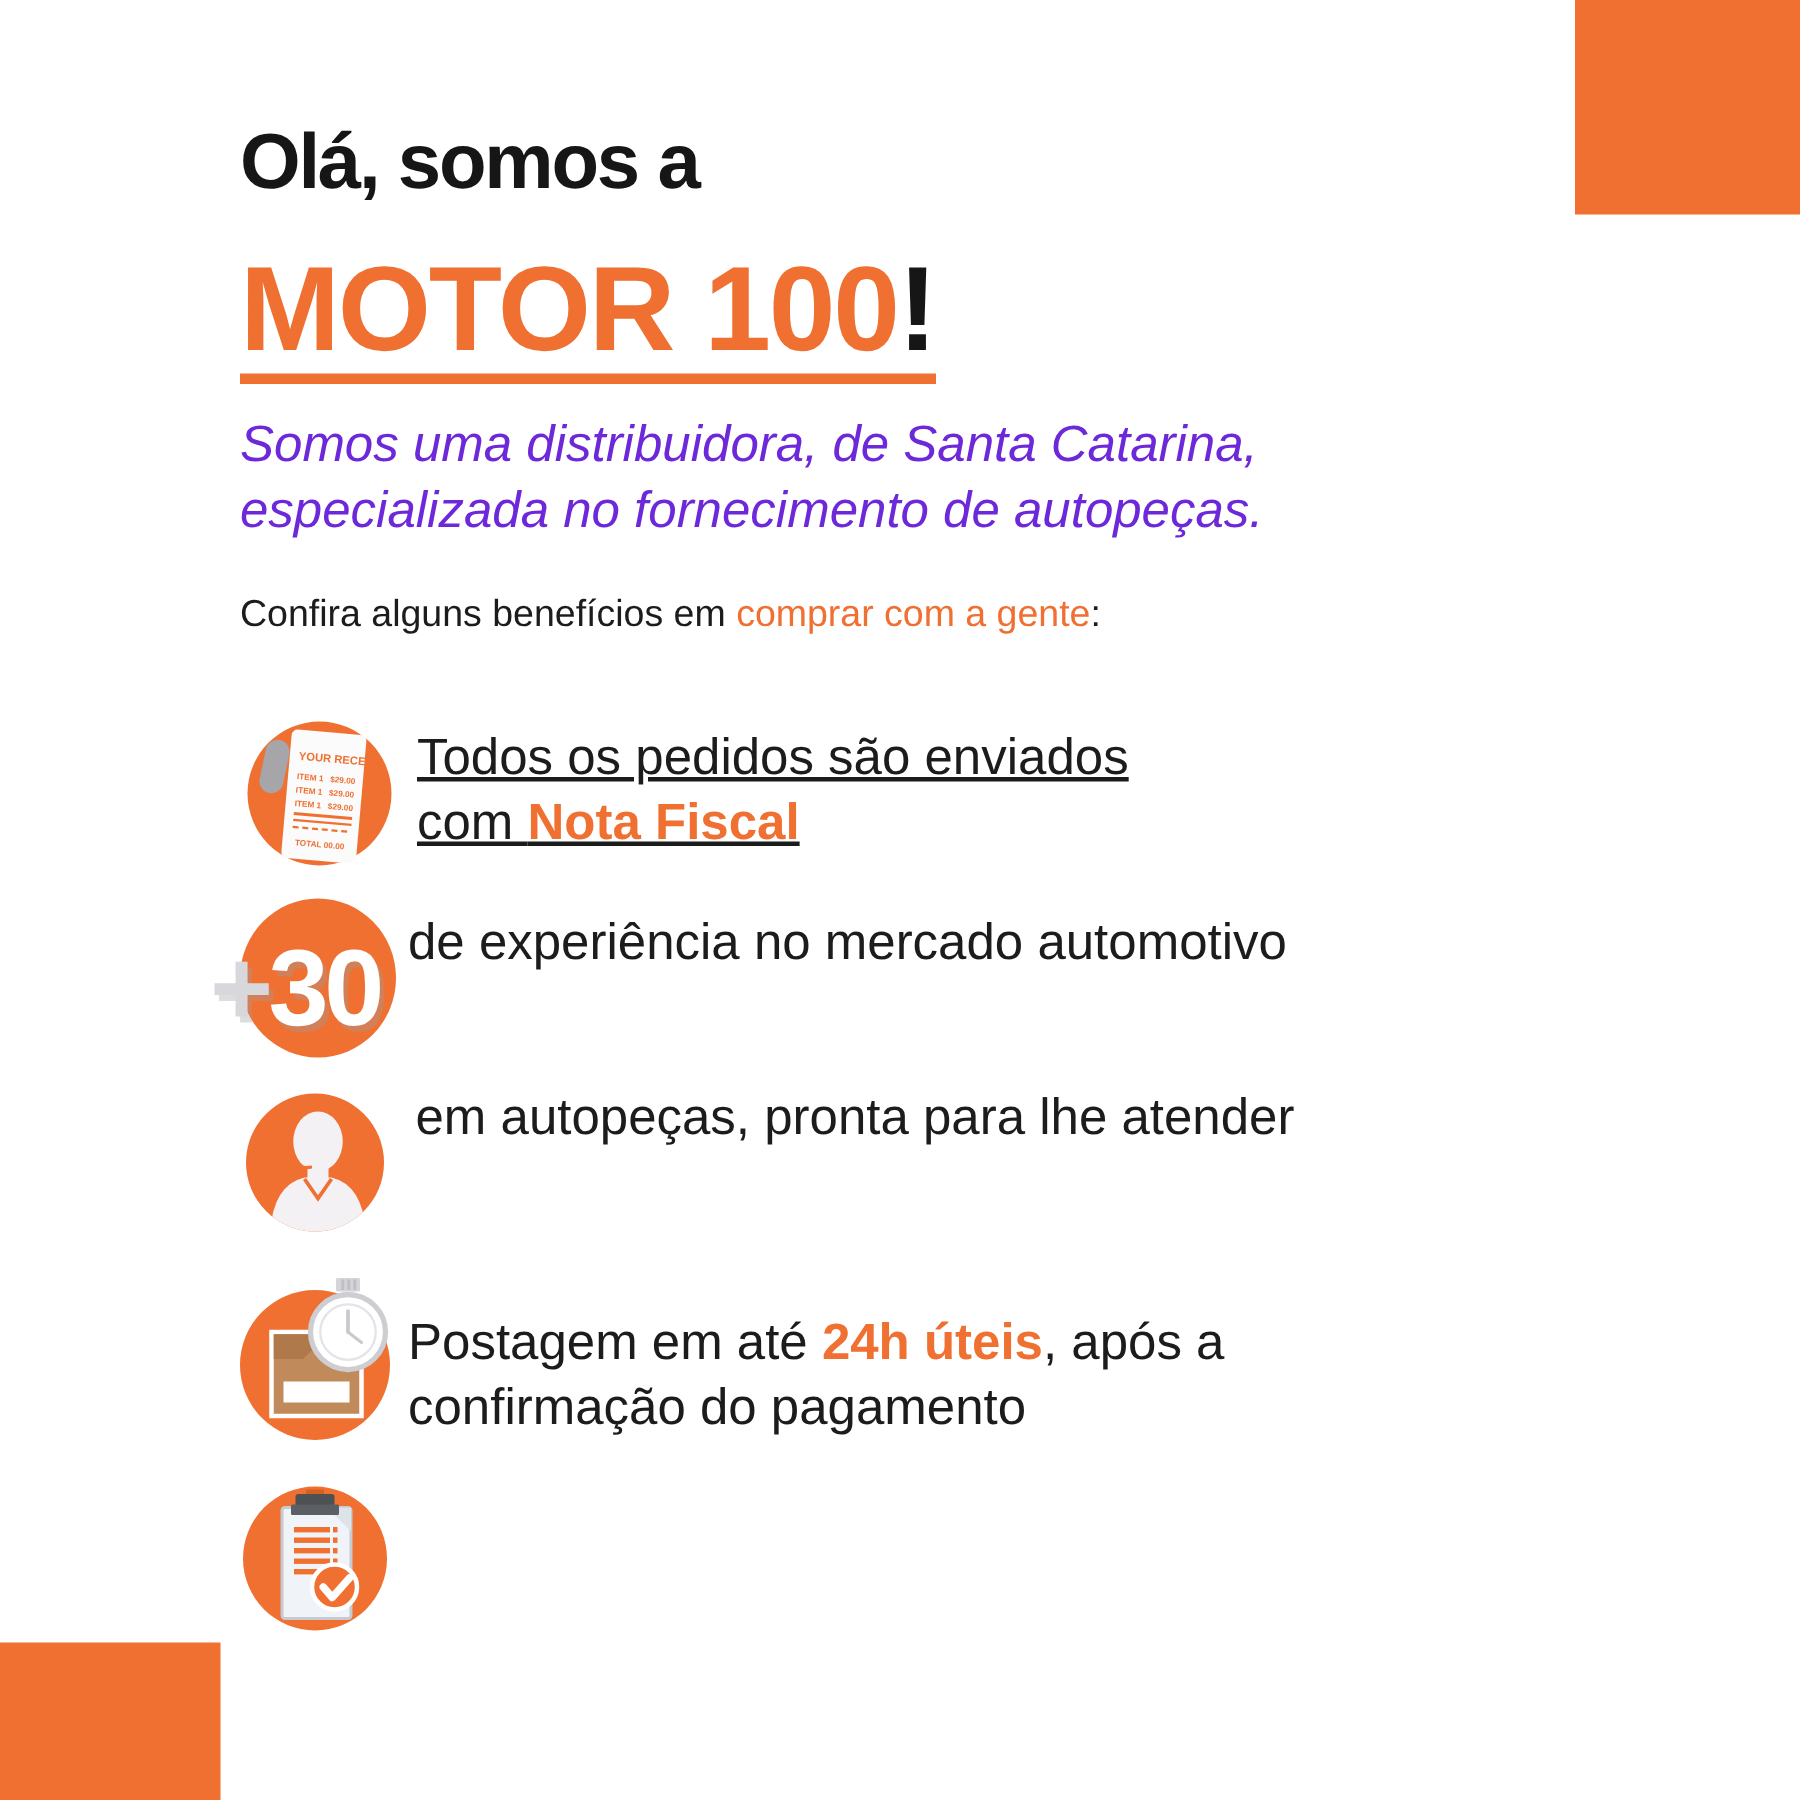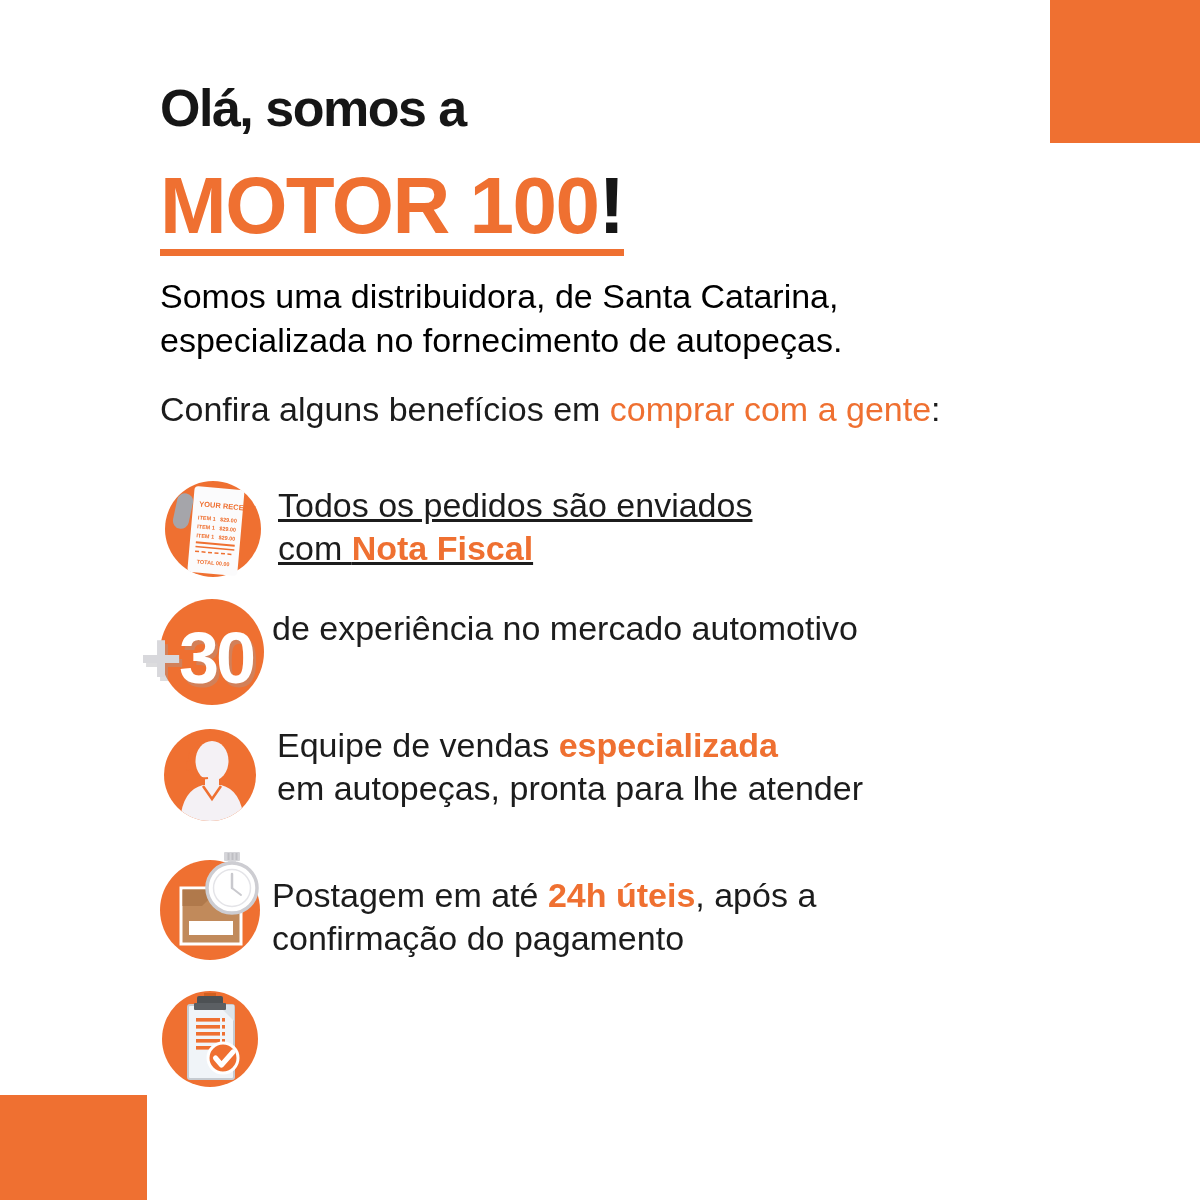--- a/index.html
+++ b/index.html
@@ -29,25 +29,25 @@
   }
   .accent { color: #EF7031; }
   .brand-underline {
     position: absolute; left: 160px; top: 249px;
     width: 464px; height: 7px; background: #EF7031;
   }
 
   
   .about {
     position: absolute; left: 160px; top: 274px;
-    font-size: 34px; line-height: 44px; color: #000000; white-space: nowrap;
+    font-size: 34px; line-height: 44px; color: #6d28d9; white-space: nowrap; font-style: italic;
   }
   .intro {
     position: absolute; left: 160px; top: 387px;
-    font-size: 34px; line-height: 44px; color: #1c1c1c; white-space: nowrap;
+    font-size: 25px; line-height: 44px; color: #1c1c1c; white-space: nowrap;
   }
 
   
   .benefit-icon { position: absolute; }
   .benefit-text { position: absolute; font-size: 34px; line-height: 43px; color: #1c1c1c; }
   .benefit-text .bline { white-space: nowrap; }
   .benefit-text .hi { color: #EF7031; font-weight: 700; }
 
   .b1-icon { left: 163px; top: 480px; }
   .b1-text { left: 278px; top: 484px; text-decoration: underline; }
@@ -127,21 +127,20 @@
       <path d="M17,94 Q19,62 40,57 L58,57 Q79,62 81,94 Z"></path>
     </g>
     <path d="M40,58 L49,71 L58,58" fill="none" stroke="#EF7031" stroke-width="2.5"></path>
     <path d="M37,14 Q25,20 26,36" fill="none" stroke="#EF7031" stroke-width="2"></path>
     <rect x="23" y="33" width="5" height="10" rx="2.5" fill="#EF7031"></rect>
     <path d="M26,42 Q32,52 45,50" fill="none" stroke="#EF7031" stroke-width="2"></path>
     <rect x="19" y="35" width="2" height="5" fill="#EF7031"></rect>
     <rect x="16" y="36" width="2" height="3.5" fill="#EF7031"></rect>
   </svg>
   <div class="benefit-text b3-text">
-    <div class="bline"><span>Equipe de vendas </span><span class="hi">especializada</span><span></span></div>
     <div class="bline"><span>em autopeças, pronta para lhe atender</span><span class="hi"></span><span></span></div>
   </div>
 
   <svg class="benefit-icon b4-icon" width="106" height="118" viewBox="0 0 106 118">
     <circle cx="52" cy="66" r="50" fill="#EF7031"></circle>
     <rect x="23" y="44" width="60" height="56" fill="#C18A5B" stroke="#FFFFFF" stroke-width="3"></rect>
     <polygon points="24.5,45.5 61,45.5 44,62 24.5,62" fill="#B0794B"></polygon>
     <rect x="31" y="77" width="44" height="14" fill="#FFFFFF"></rect>
     <rect x="66" y="8" width="16" height="9" rx="1" fill="#D5D5D9"></rect>
     <rect x="69.5" y="9" width="2" height="7" fill="#BFBFC4"></rect>

